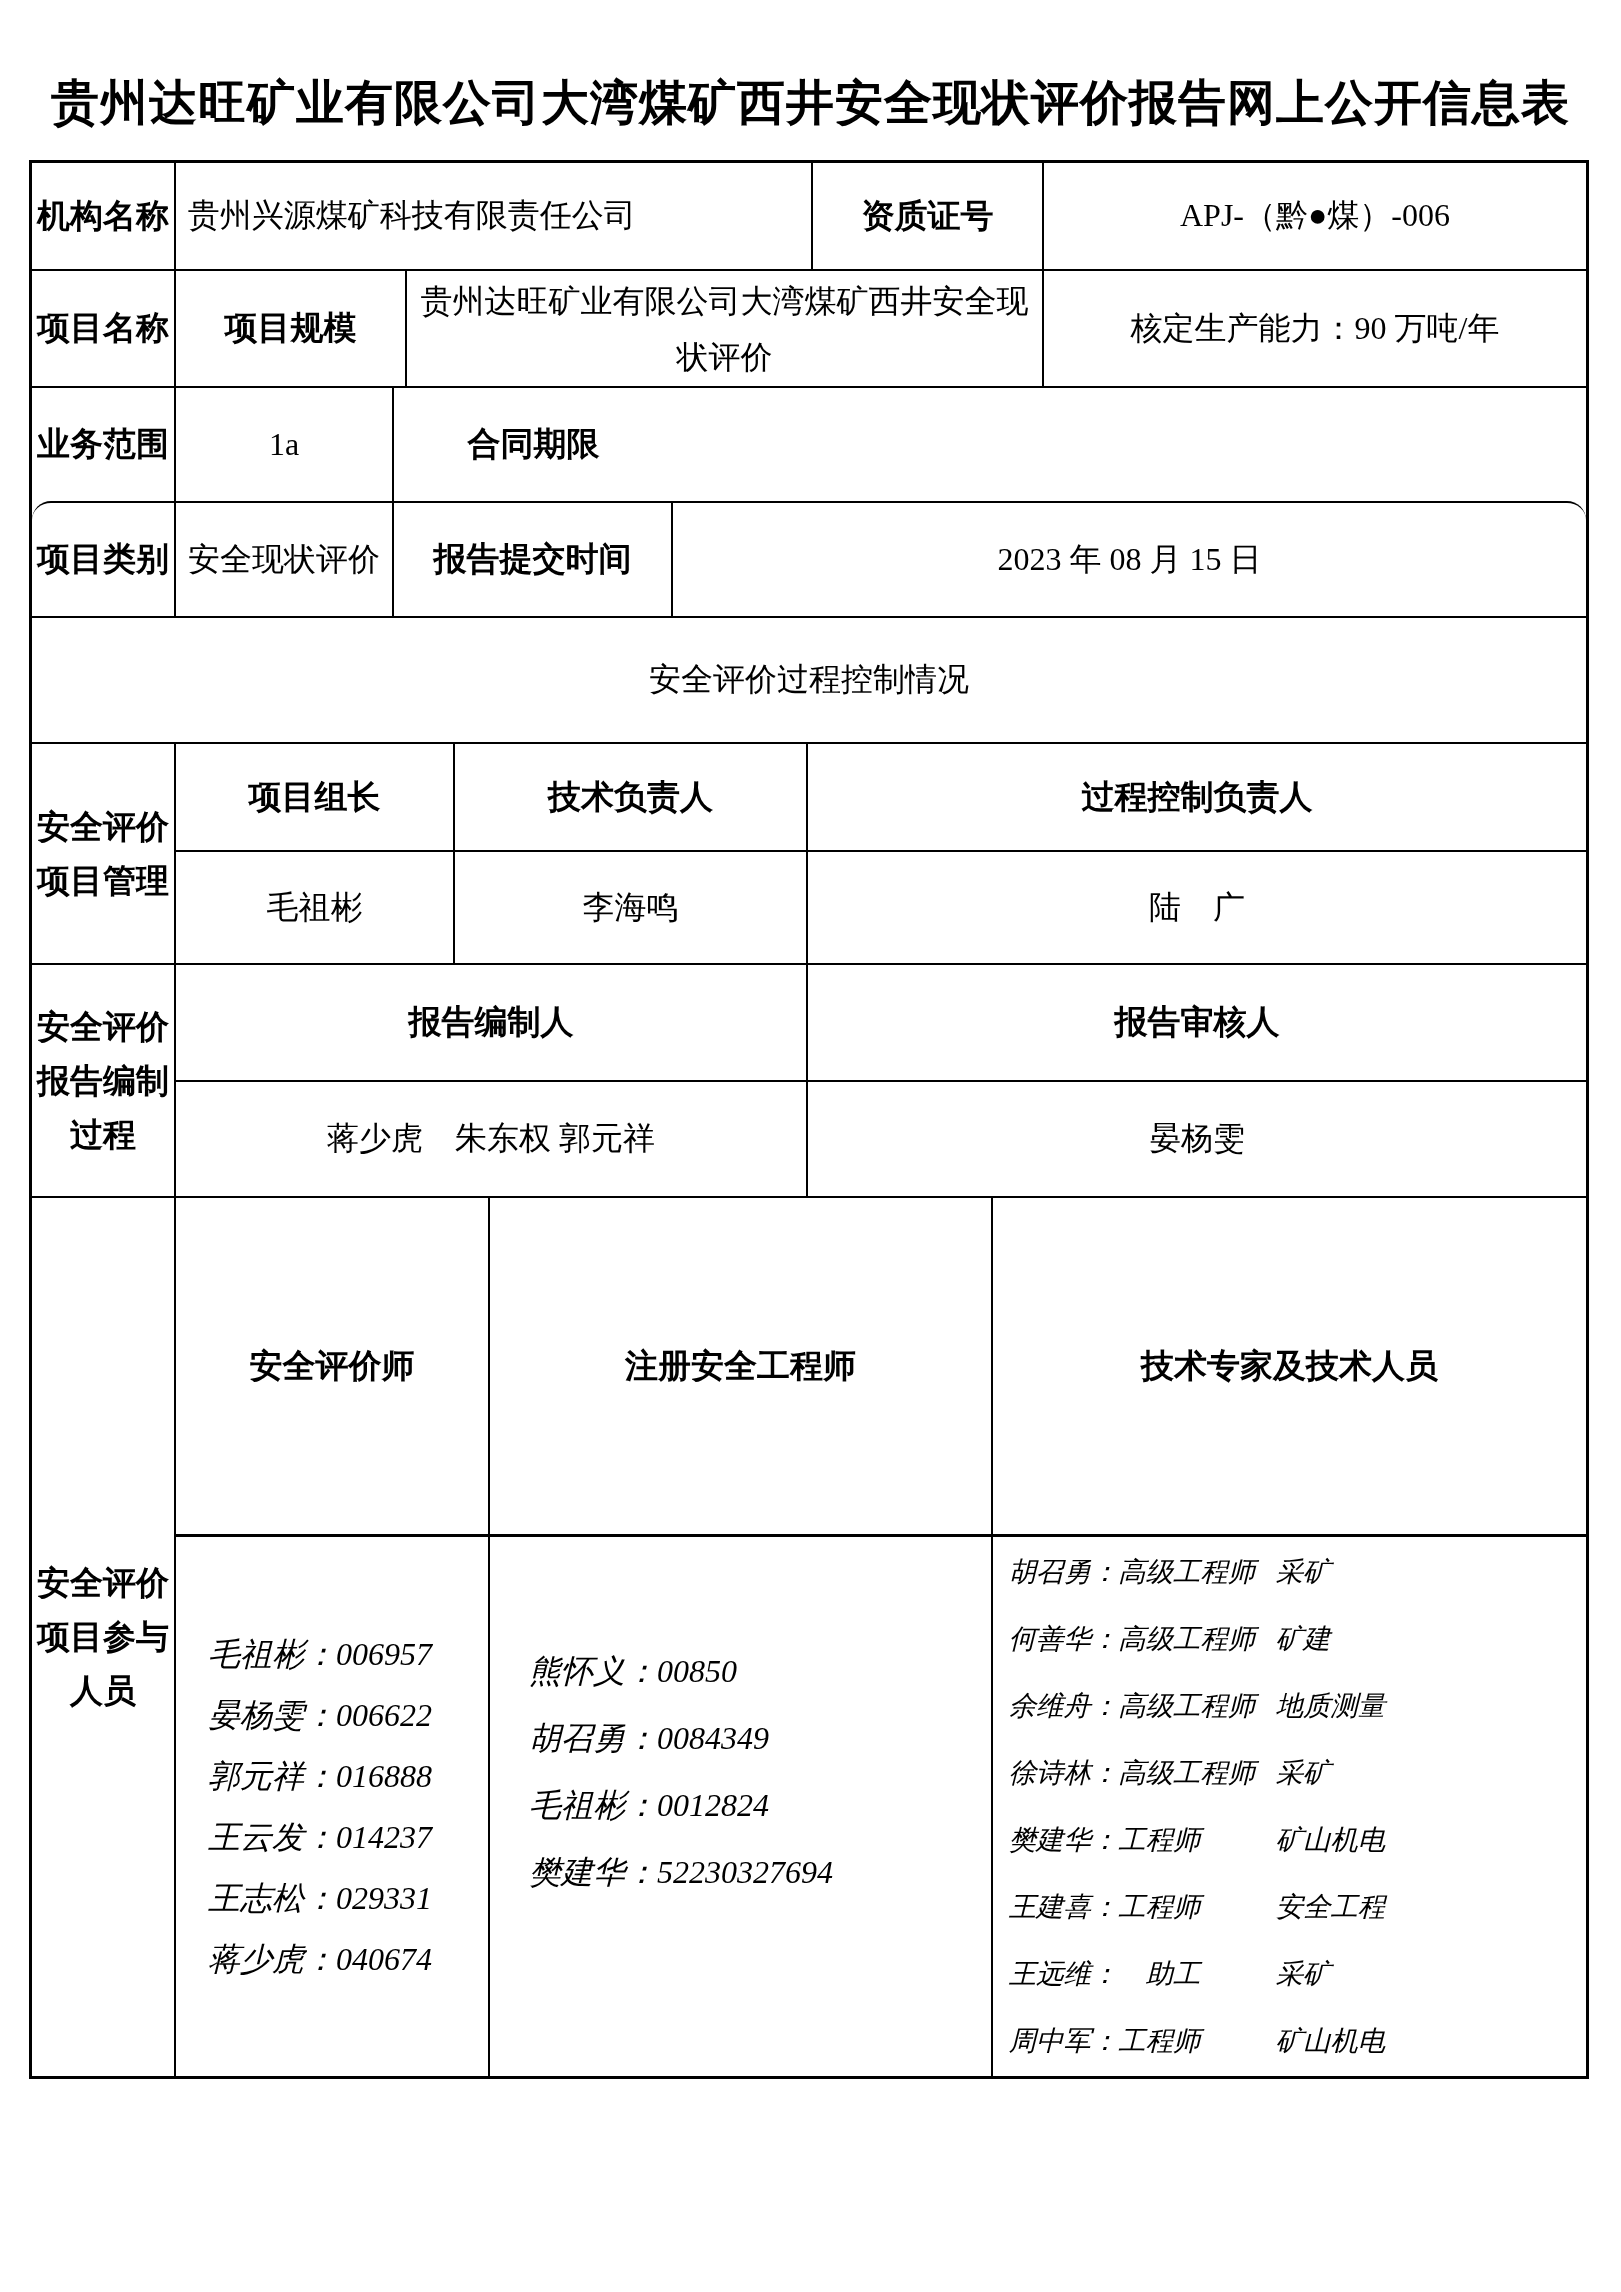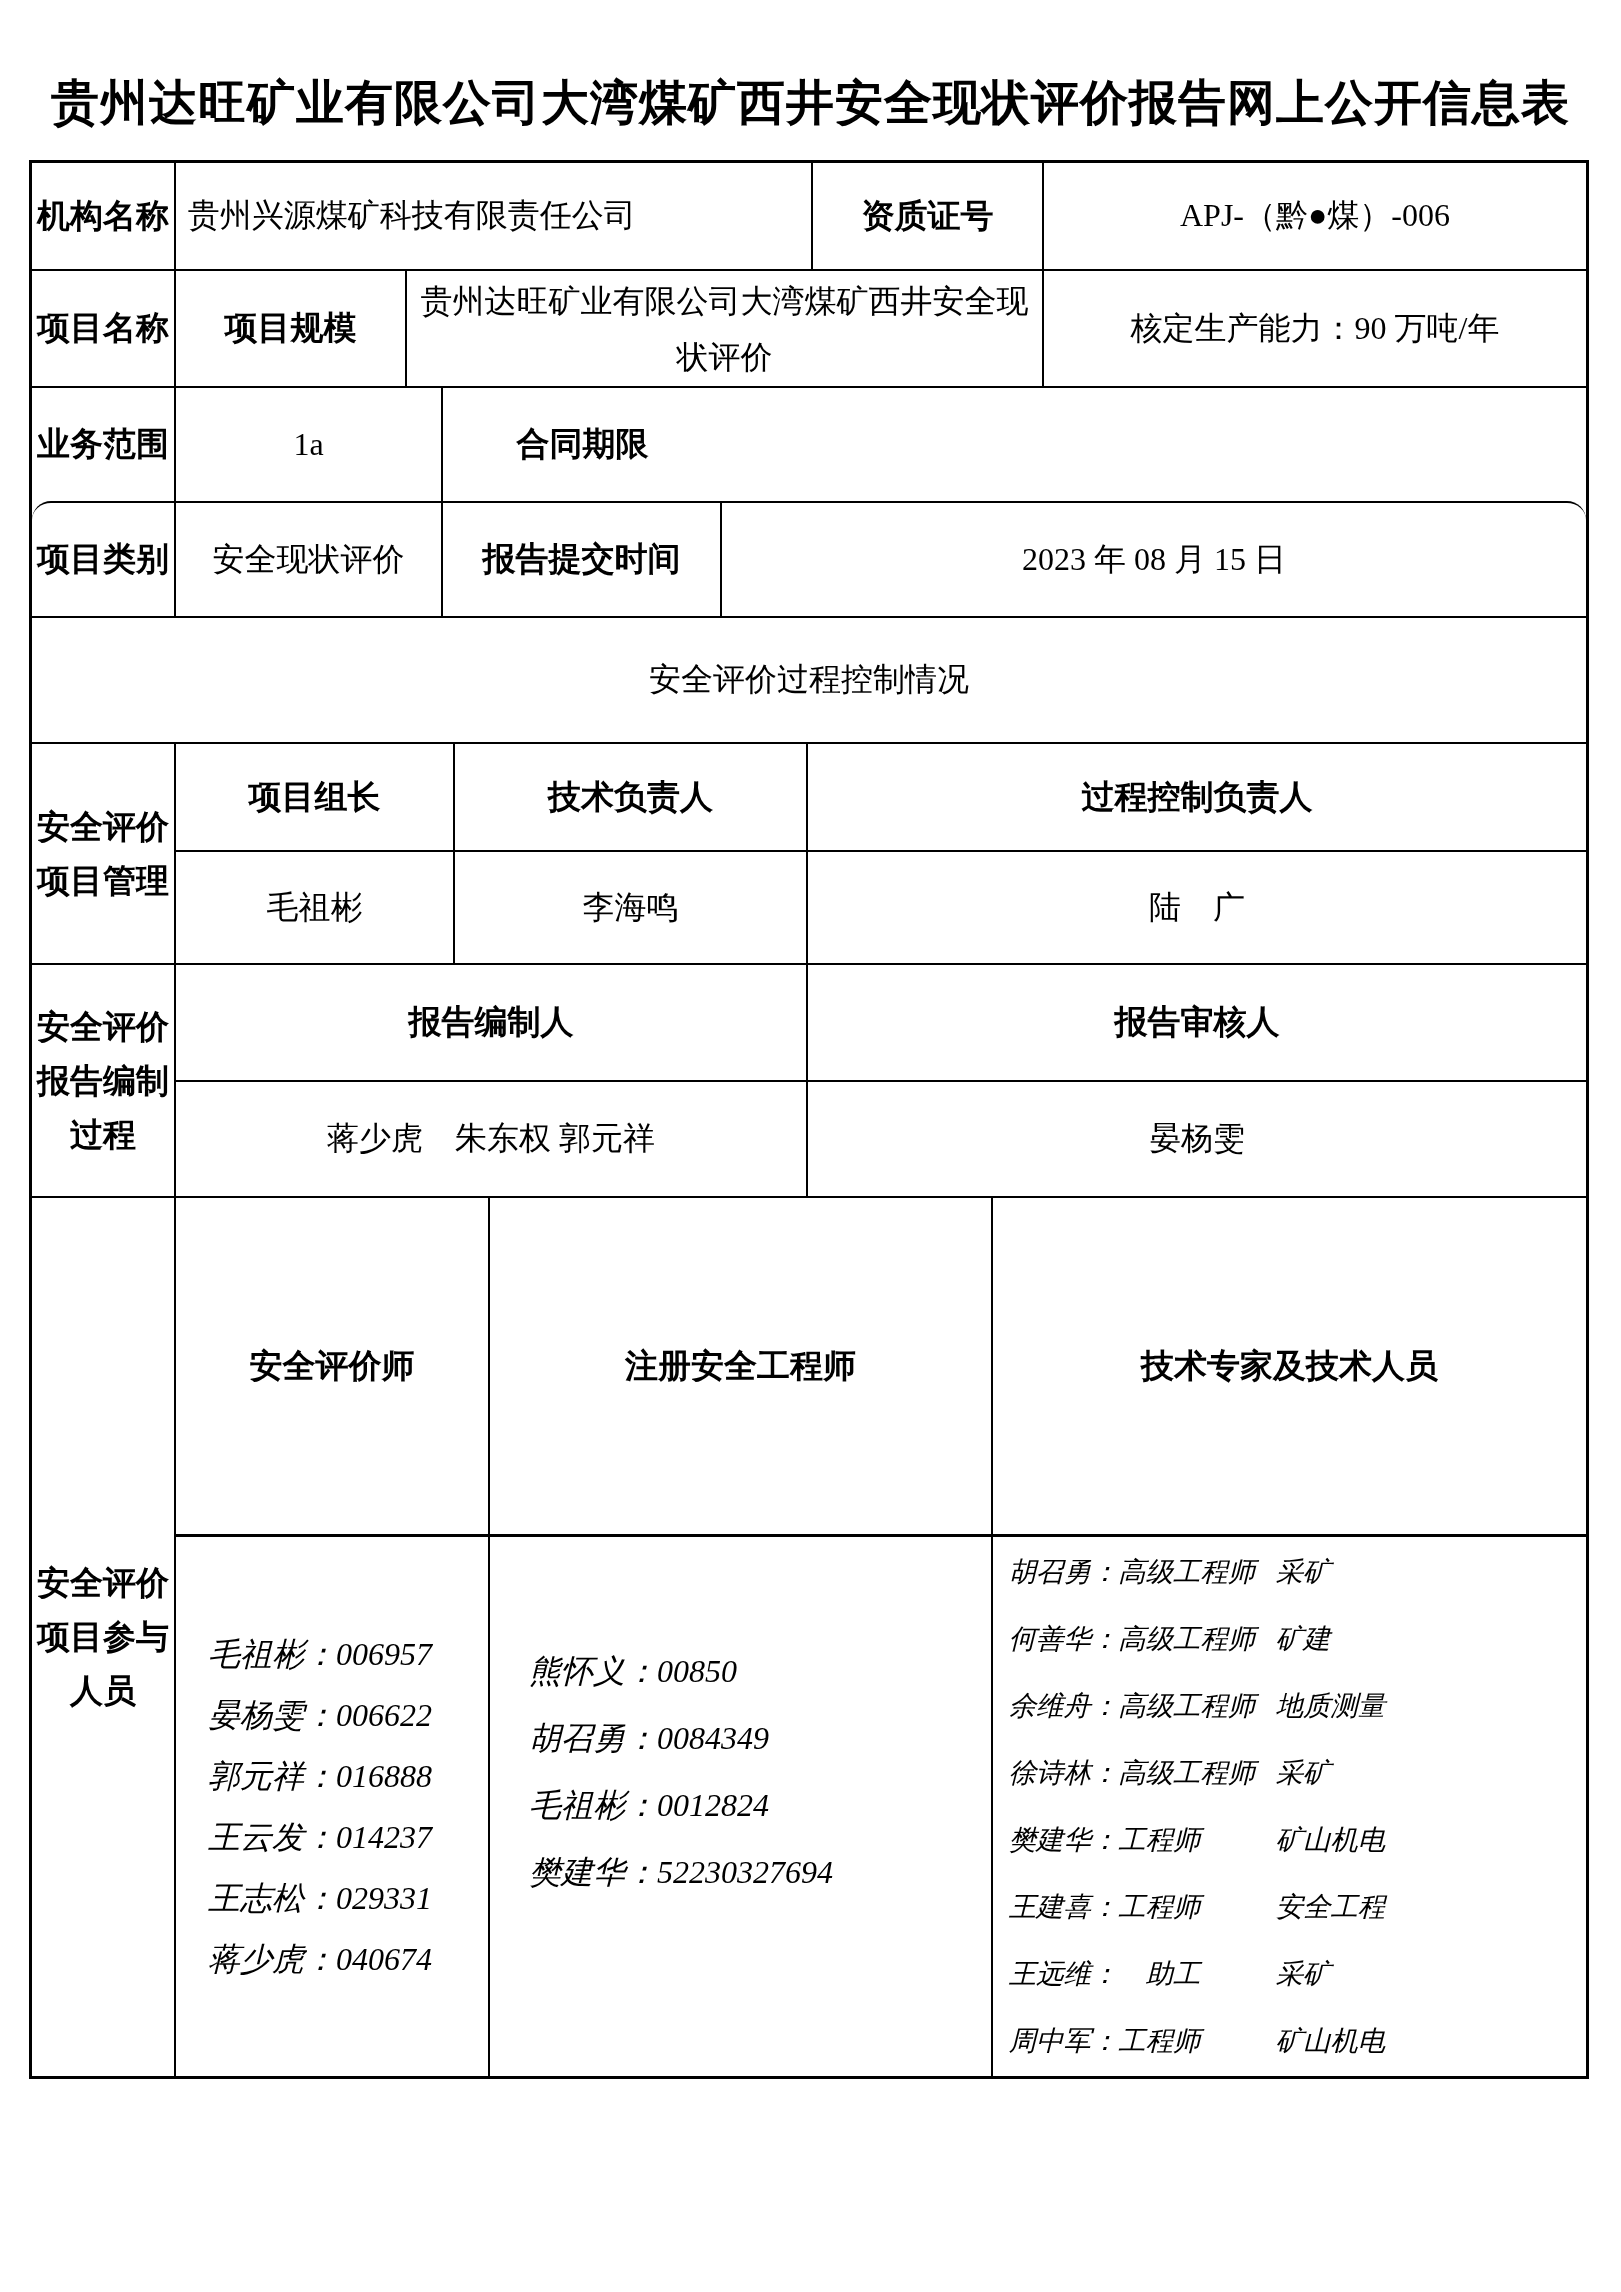--- a/index.html
+++ b/index.html
@@ -48,21 +48,21 @@
 
   .label { font-weight: bold; font-size: 33px; }
   .value { font-size: 32px; }
 
   
   .w-head { width: 144px; flex: none; }
   .w-v1   { width: 637px; flex: none; }
   .w-l2   { width: 231px; flex: none; }
   .w-rest { flex: 1; }
   
-  .w-s1 { width: 267px; flex: none; }
+  .w-s1 { width: 218px; flex: none; }
   .w-s2 { width: 279px; flex: none; }
   
   .w-m1 { width: 279px; flex: none; }
   .w-m2 { width: 353px; flex: none; }
   
   .w-c1 { width: 632px; flex: none; }
   
   .w-p1 { width: 314px; flex: none; }
   .w-p2 { width: 503px; flex: none; }
 

